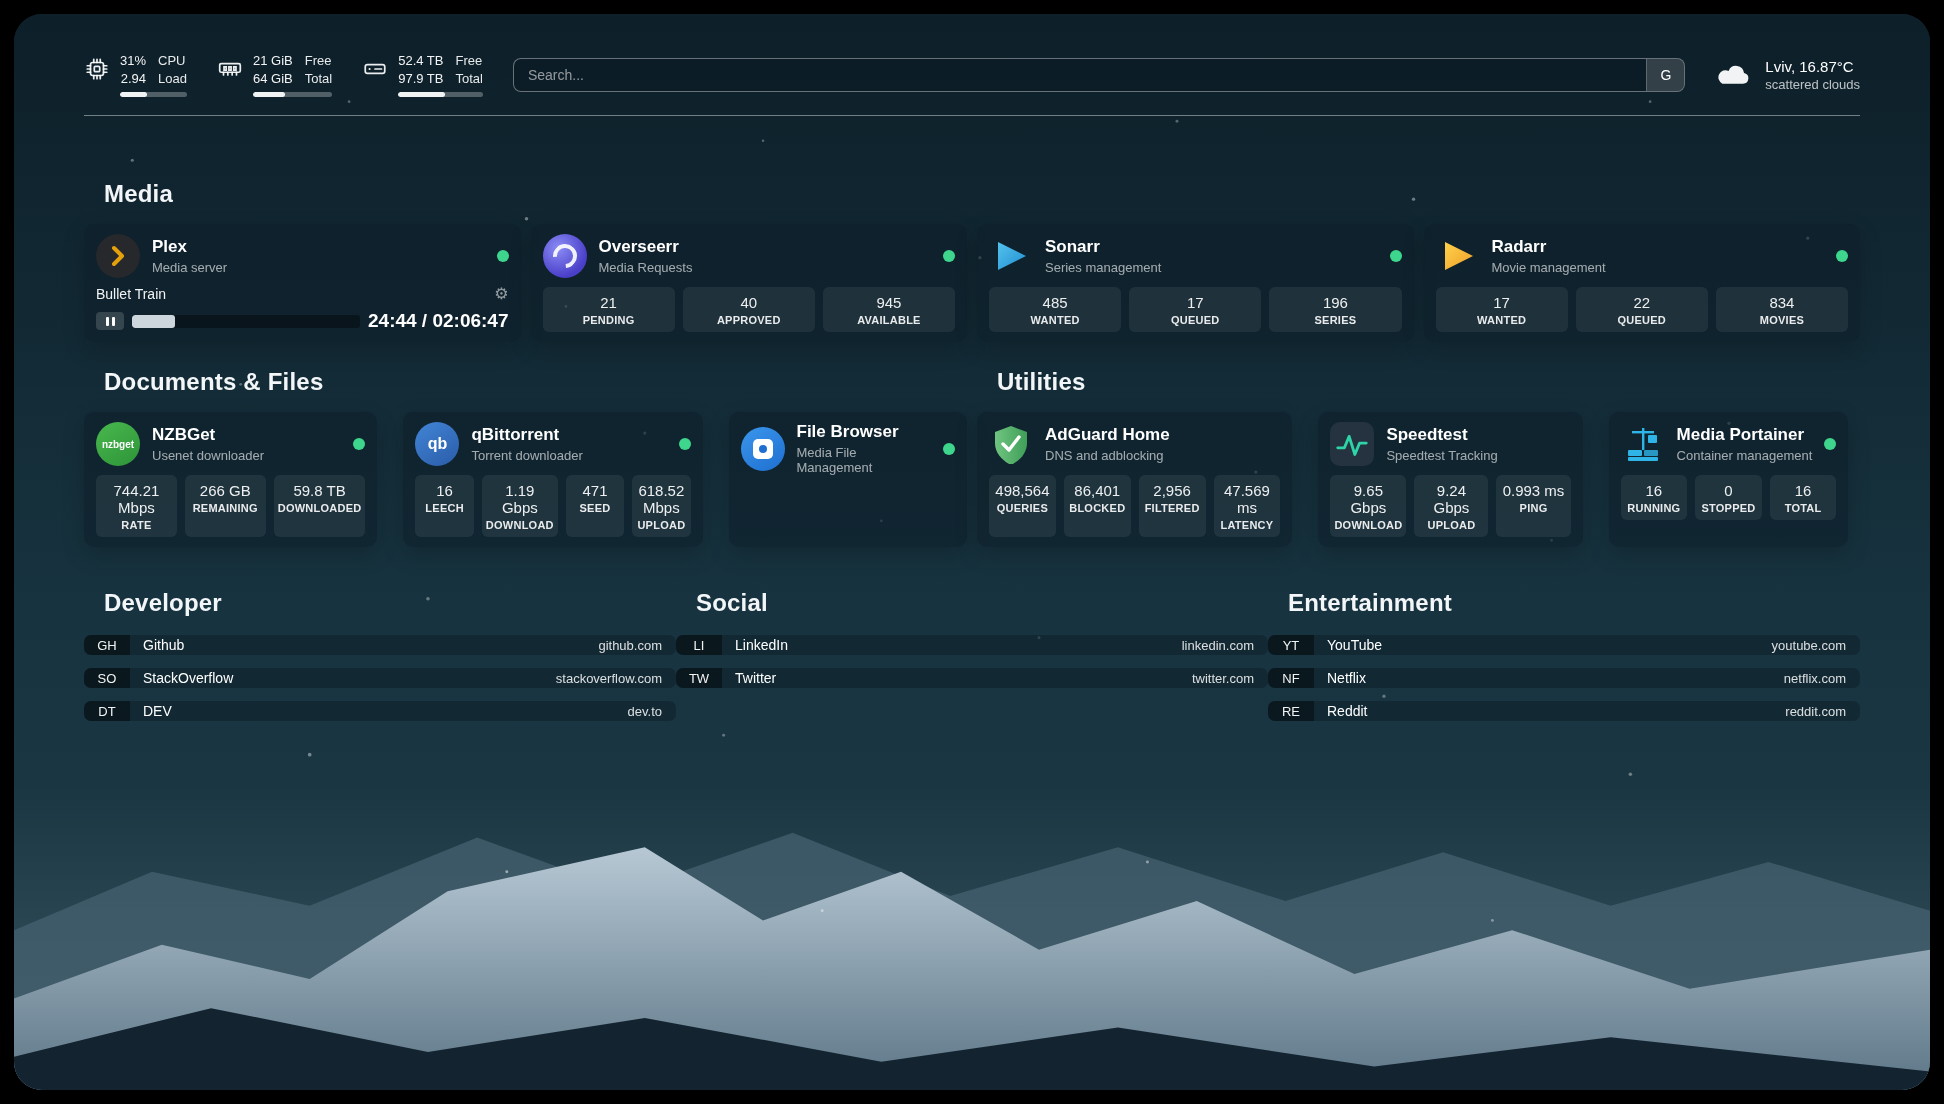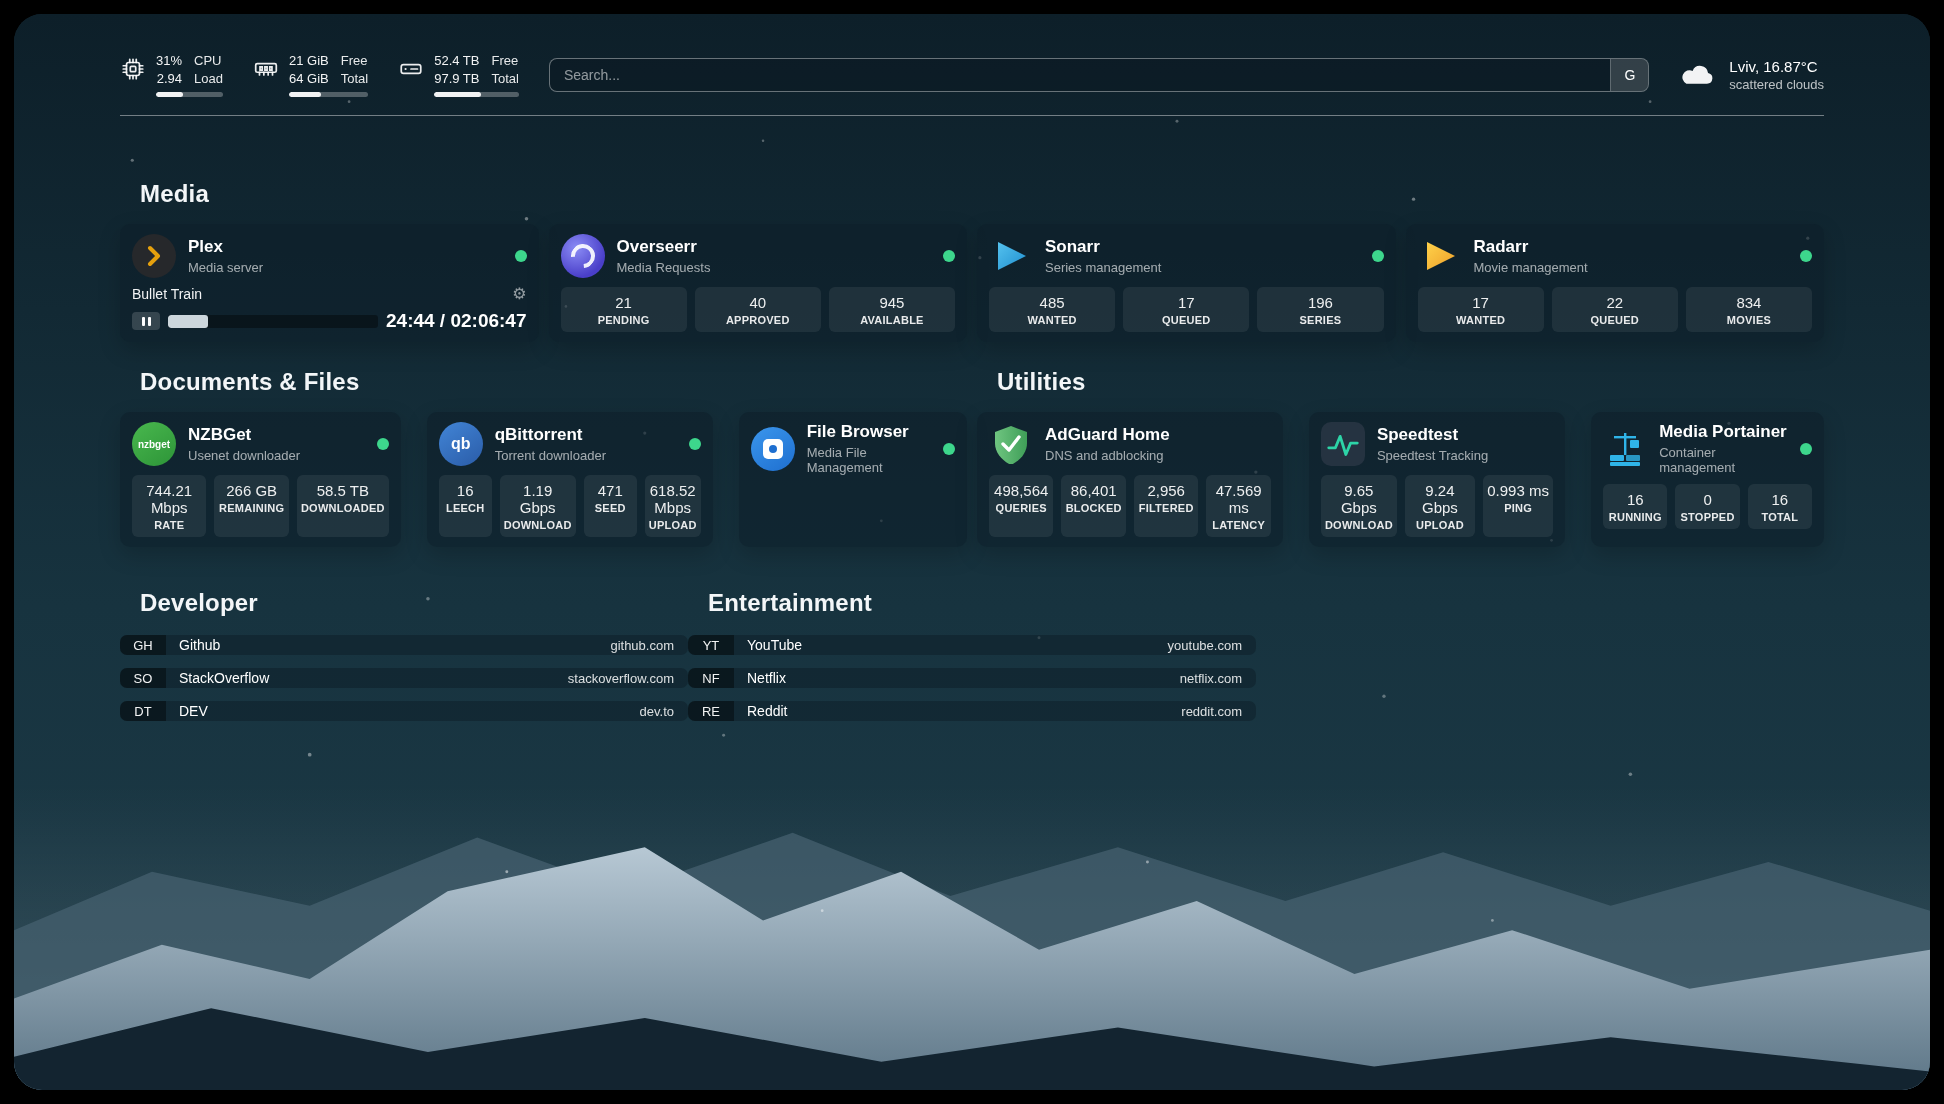--- a/index.html
+++ b/index.html
@@ -1,20 +1,20 @@
 <!DOCTYPE html>
 <html><head>
 <meta charset="utf-8">
 <style>
   * { margin:0; padding:0; box-sizing:border-box; }
   html,body { width:1944px; height:1104px; background:#000; overflow:hidden;
               font-family:"Liberation Sans", sans-serif; }
   .frame { position:absolute; inset:14px; border-radius:28px; overflow:hidden; background:#122430; }
   .bg { position:absolute; inset:0; width:100%; height:100%; display:block; }
-  .content { position:relative; height:100%; padding:0 106px; color:#fff; }
+  .content { position:relative; height:100%; padding:0 70px; color:#fff; }
 
   
   .topbar { display:flex; align-items:center; gap:30px; padding-top:38px; }
   .resources { display:flex; gap:30px; align-items:center; }
   .res { display:flex; gap:10px; align-items:flex-start; }
   .res-icon { width:26px; height:26px; color:rgba(255,255,255,.92); margin-top:4px; }
   .res-icon svg { width:100%; height:100%; }
   .res-rows { display:flex; gap:12px; }
   .res-col.vals { text-align:right; }
   .res-line { font-size:13px; line-height:1.35; color:rgba(255,255,255,.95); white-space:nowrap; }
@@ -403,21 +403,21 @@
 
         <div class="stat">
           <div class="v">744.21 Mbps</div>
           <div class="l">RATE</div>
         </div>
         <div class="stat">
           <div class="v">266 GB</div>
           <div class="l">REMAINING</div>
         </div>
         <div class="stat">
-          <div class="v">58.5 TB</div>
+          <div class="v">59.8 TB</div>
           <div class="l">DOWNLOADED</div>
         </div>
     </div>
     </div>
     <div class="card">
       <div class="card-head">
         <span class="svc-icon icon-qbit">
                   <span class="qb-txt">qb</span>
                 </span>
         <div class="svc-text">
@@ -593,20 +593,36 @@
           <span class="bm-url">stackoverflow.com</span>
         </a>
         <a class="bm-row">
           <span class="bm-abbr">DT</span>
           <span class="bm-name">DEV</span>
           <span class="bm-url">dev.to</span>
         </a>
     </div>
   </section>
   <section class="bm-group">
+    <h2 class="section-title">Social</h2>
+    <div class="bm-list">
+
+        <a class="bm-row">
+          <span class="bm-abbr">LI</span>
+          <span class="bm-name">LinkedIn</span>
+          <span class="bm-url">linkedin.com</span>
+        </a>
+        <a class="bm-row">
+          <span class="bm-abbr">TW</span>
+          <span class="bm-name">Twitter</span>
+          <span class="bm-url">twitter.com</span>
+        </a>
+    </div>
+  </section>
+  <section class="bm-group">
     <h2 class="section-title">Entertainment</h2>
     <div class="bm-list">
 
         <a class="bm-row">
           <span class="bm-abbr">YT</span>
           <span class="bm-name">YouTube</span>
           <span class="bm-url">youtube.com</span>
         </a>
         <a class="bm-row">
           <span class="bm-abbr">NF</span>

